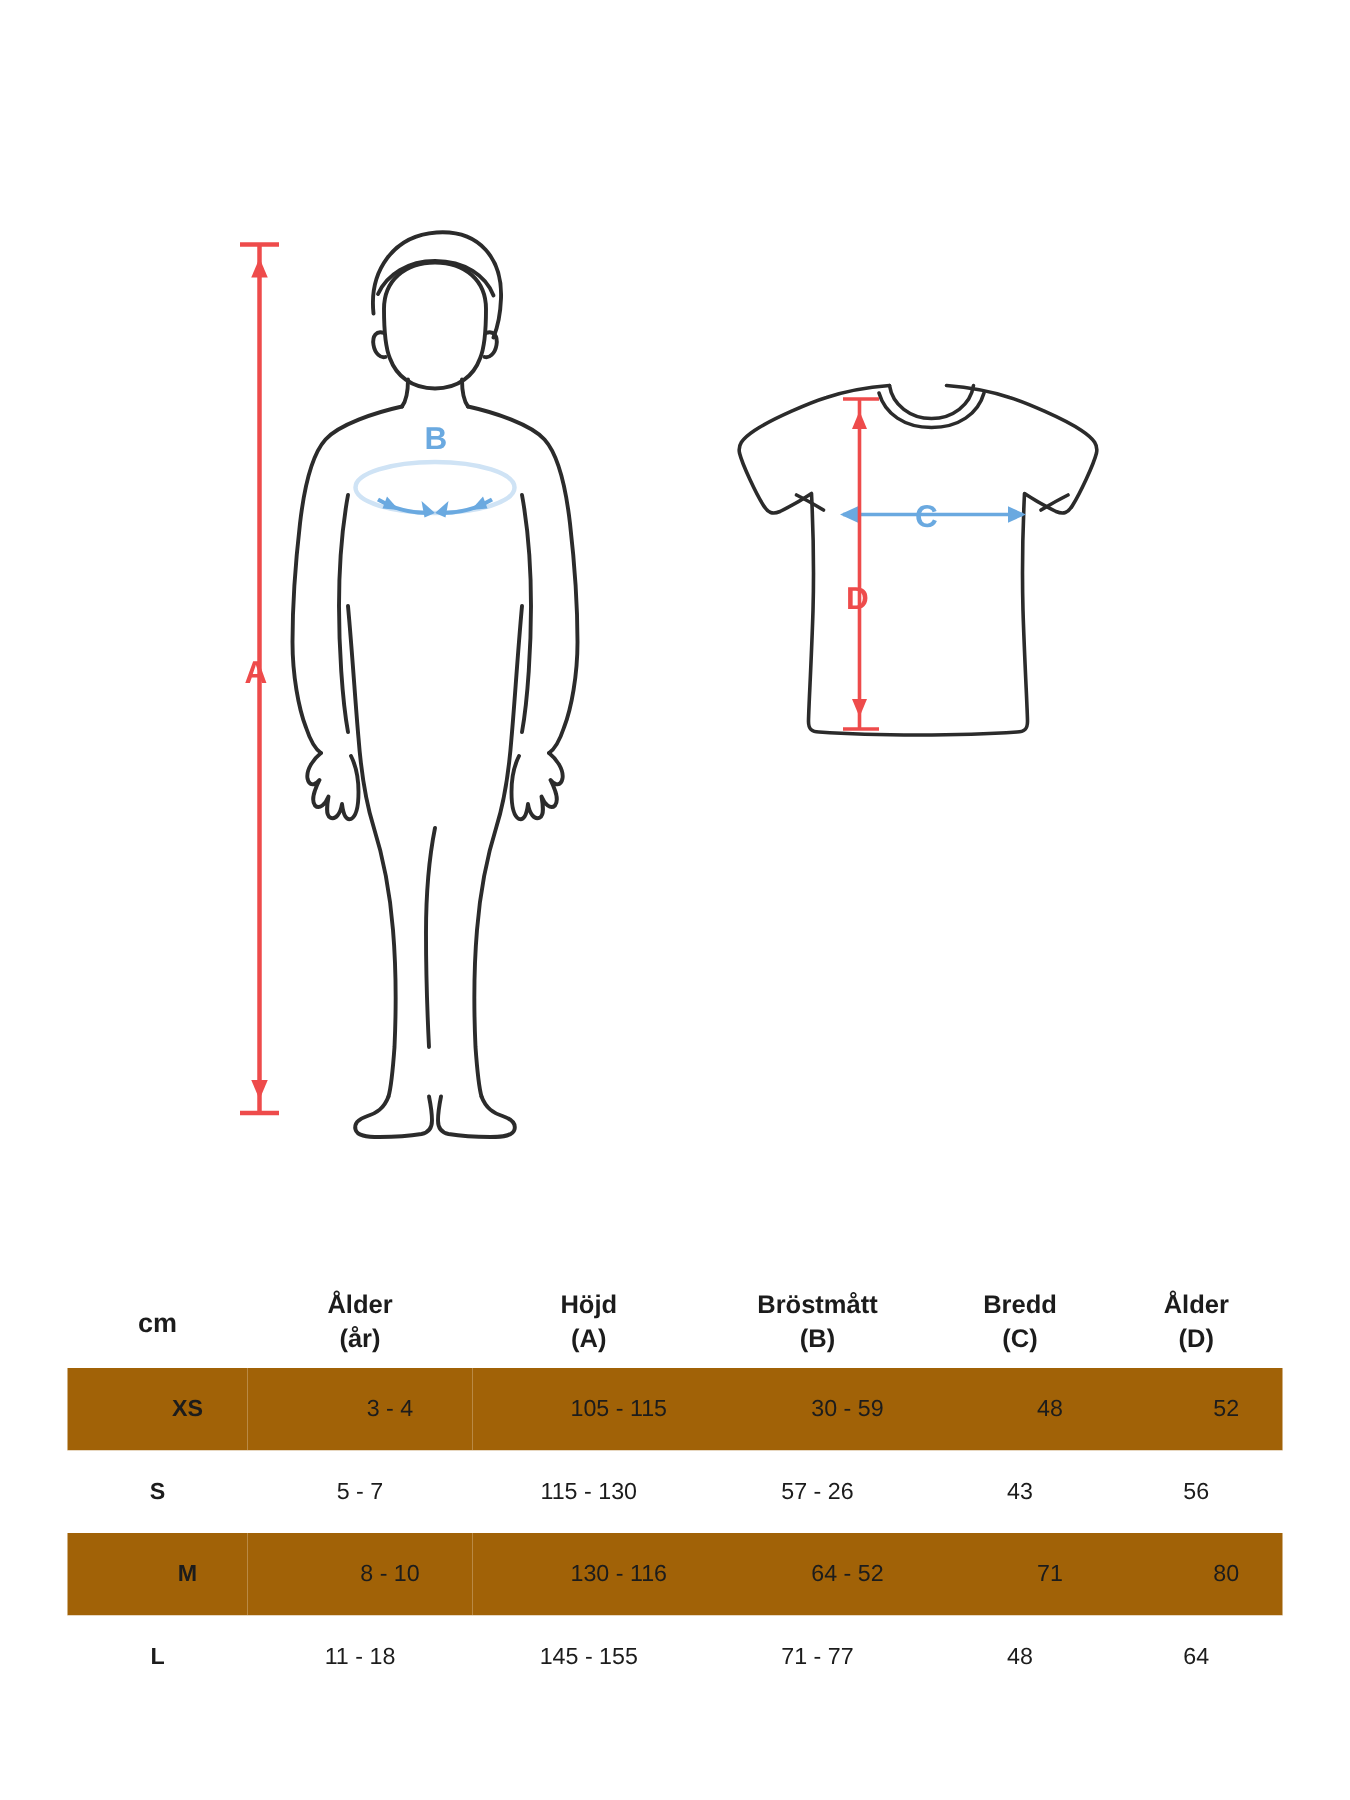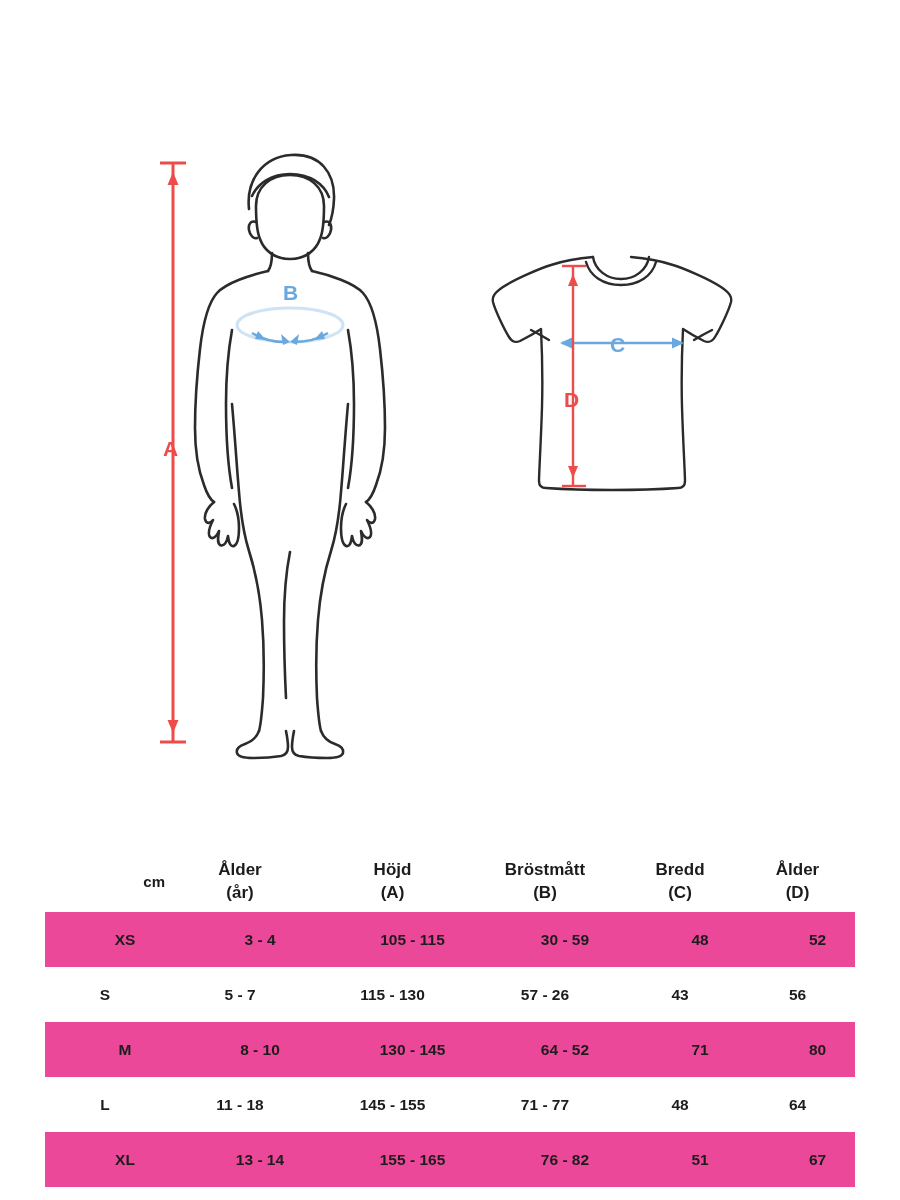--- a/index.html
+++ b/index.html
@@ -47,36 +47,35 @@
     width: 810px;
     border-collapse: collapse;
     font-size: 15.5px;
   }
   table.size-table th,
   table.size-table td {
     text-align: center;
     padding: 0;
     height: 55px;
     vertical-align: middle;
-    font-weight: bold;
+    font-weight: normal;
     color: #1c1c1c;
   }
   table.size-table thead th {
     font-weight: bold;
     font-size: 17px;
     line-height: 1.35;
     height: 60px;
     background: #ffffff;
   }
   table.size-table thead th.unit {
-    font-size: 15px;
-    text-align: right;
+    font-size: 18px;
   }
   table.size-table tbody tr.shaded td {
-    background: #ec4899;
+    background: #a16207;
     padding-left: 40px;
   }
   table.size-table tbody tr.plain td {
     background: #ffffff;
   }
   table.size-table tbody td.size-name {
     font-weight: bold;
   }
   col.c-size { width: 120px; }
   col.c-age  { width: 150px; }
@@ -233,35 +232,27 @@
       <td class="size-name">S</td>
       <td>5 - 7</td>
       <td>115 - 130</td>
       <td>57 - 26</td>
       <td>43</td>
       <td>56</td>
     </tr>
     <tr class="shaded">
       <td class="size-name">M</td>
       <td>8 - 10</td>
-      <td>130 - 145</td>
+      <td>130 - 116</td>
       <td>64 - 52</td>
       <td>71</td>
       <td>80</td>
     </tr>
     <tr class="plain">
       <td class="size-name">L</td>
       <td>11 - 18</td>
       <td>145 - 155</td>
       <td>71 - 77</td>
       <td>48</td>
       <td>64</td>
     </tr>
-    <tr class="shaded">
-      <td class="size-name">XL</td>
-      <td>13 - 14</td>
-      <td>155 - 165</td>
-      <td>76 - 82</td>
-      <td>51</td>
-      <td>67</td>
-    </tr>
   </tbody>
 </table>
 
 </body></html>

